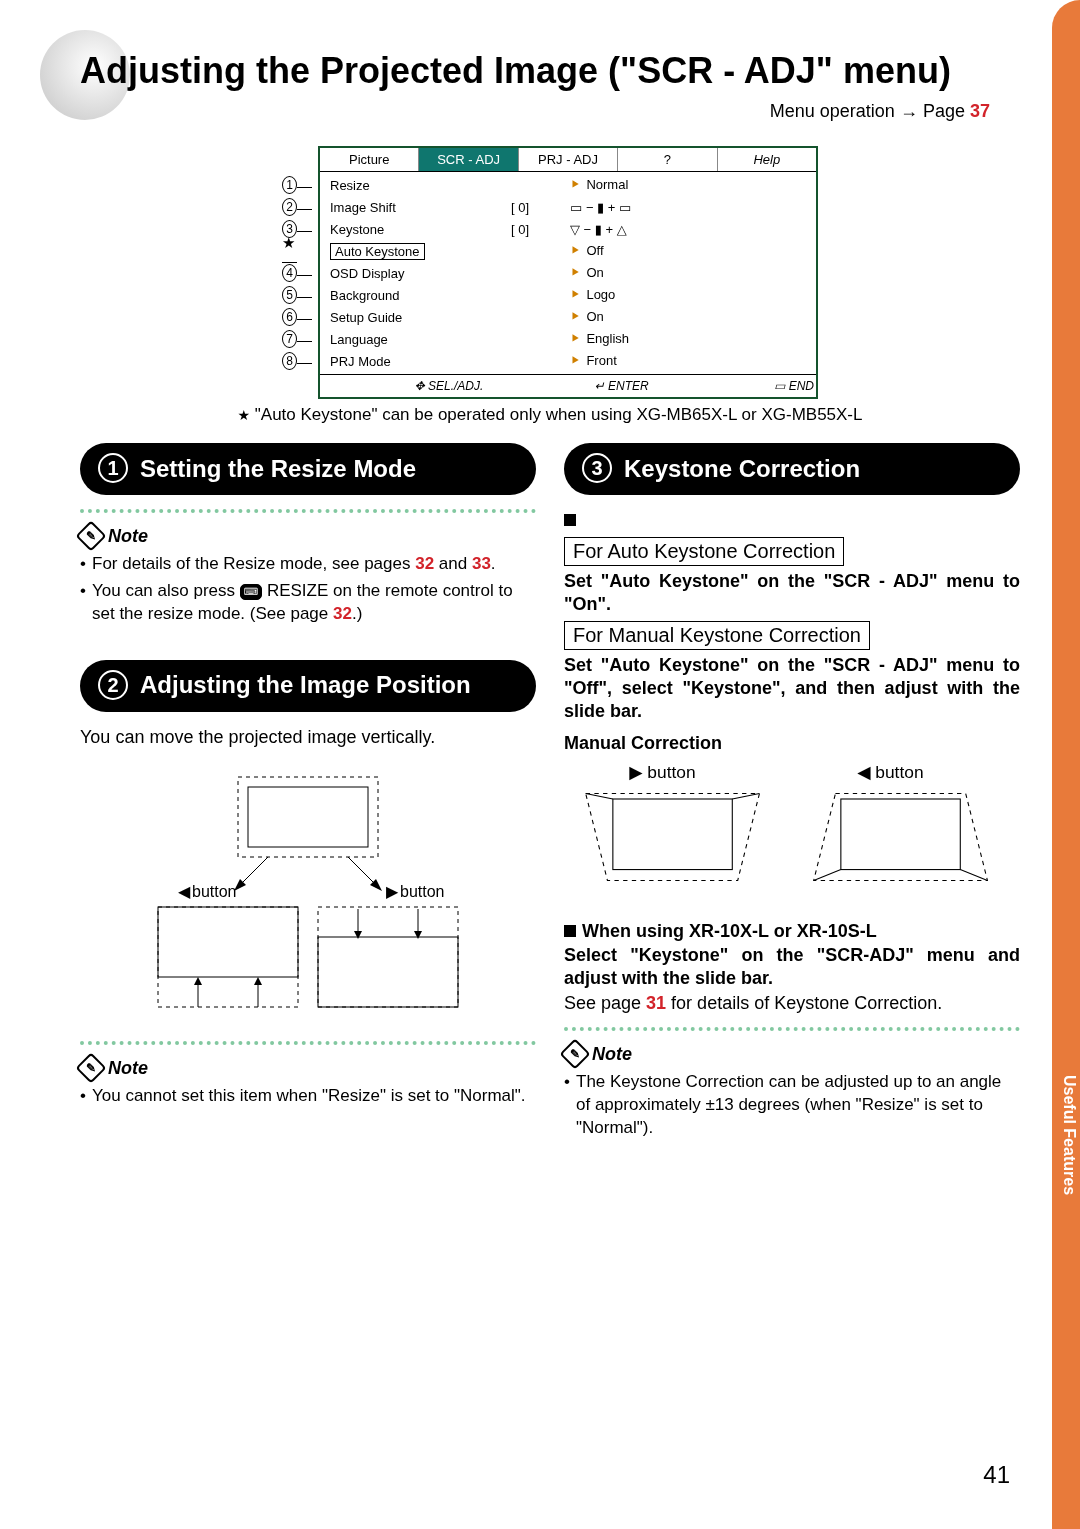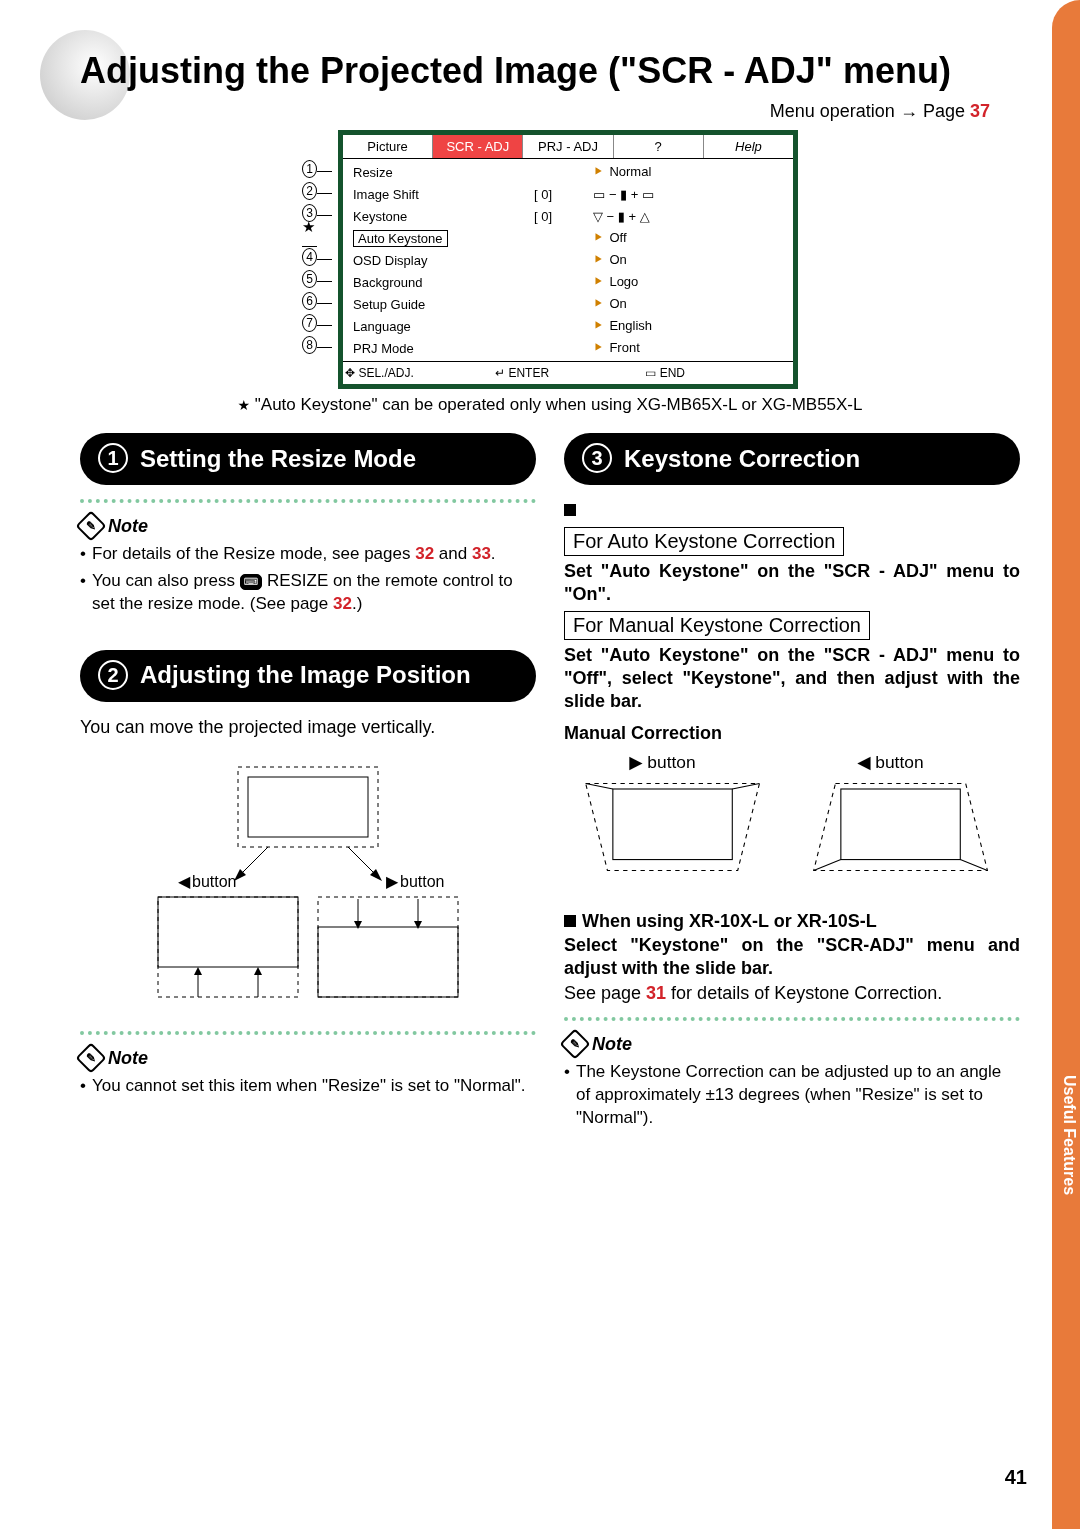--- a/index.html
+++ b/index.html
@@ -50,21 +50,21 @@
     font-size: 36px;
     font-weight: bold;
     line-height: 1.15;
     position: relative;
     z-index: 1;
     margin-bottom: 10px;
   }
   .menu-op {
     text-align: right;
     font-size: 18px;
-    margin-bottom: 8px;
+    margin-bottom: 24px;
     padding-right: 30px;
   }
   .menu-op .arrow { font-weight: bold; }
   .link-red { color: #d2232a; font-weight: bold; }
   .menu-block {
     display: flex;
     justify-content: center;
     margin-bottom: 6px;
   }
   .menu-numbers {
@@ -86,56 +86,56 @@
     display: inline-block;
     width: 18px; height: 18px;
     border: 1.5px solid #000;
     border-radius: 50%;
     font-size: 12px;
     line-height: 16px;
     text-align: center;
     font-weight: normal;
   }
   .menu-table {
-    border: 5px solid #14532d;
-    width: 460px;
+    border: 2px solid #14532d;
+    width: 500px;
     font-size: 14px;
   }
   .menu-header {
     display: flex;
     border-bottom: 1px solid #000;
   }
   .mh-cell {
     flex: 1;
     text-align: center;
     padding: 4px 2px;
     border-right: 1px solid #888;
     font-size: 13px;
   }
   .mh-cell:last-child { border-right: none; font-style: italic; }
-  .mh-active { background: #ef4444; color: #fff; }
+  .mh-active { background: #0f766e; color: #fff; }
   .menu-body { padding: 2px 0; }
   .menu-row {
     height: 22px;
     display: flex;
     align-items: center;
     padding: 0 10px;
     font-size: 13px;
     justify-content: flex-end;
   }
   .menu-row .label { width: 140px; }
   .menu-row .mid { width: 100px; text-align: center; }
   .menu-row .val { flex: 1; }
   .menu-row .rarr { color: #d08000; margin-right: 6px; }
   .menu-footer {
     border-top: 1px solid #000;
     display: flex;
     font-size: 12px;
   }
-  .mf-cell { flex: 1; text-align: left; padding: 4px 2px; }
+  .mf-cell { flex: 1; text-align: right; padding: 4px 2px; font-style: italic; }
   .footnote {
     text-align: center;
     font-size: 17px;
     margin-bottom: 18px;
   }
   .footnote .star { font-size: 14px; }
   .columns {
     display: flex;
     gap: 28px;
   }
@@ -226,23 +226,23 @@
   }
   .shift-diagram {
     margin: 18px auto 10px auto;
     width: 340px;
   }
   .shift-diagram svg { width: 100%; }
   .keystone-diagram { margin: 6px 0 14px 0; }
   .page-num {
     position: absolute;
     bottom: 40px;
-    right: 53px;
-    font-size: 20px;
-    font-weight: bold;
+    right: 70px;
+    font-size: 24px;
+    font-weight: normal;
   }
   .resize-btn {
     display:inline-block;
     border:1.5px solid #000;
     border-radius:5px;
     padding:0 3px;
     font-size:10px;
     vertical-align:middle;
     background:#000;
     color:#fff;

